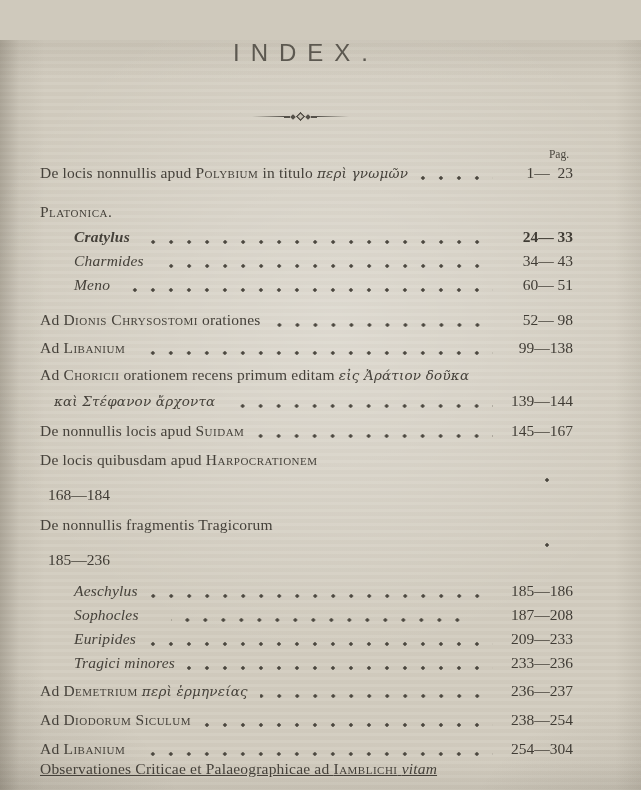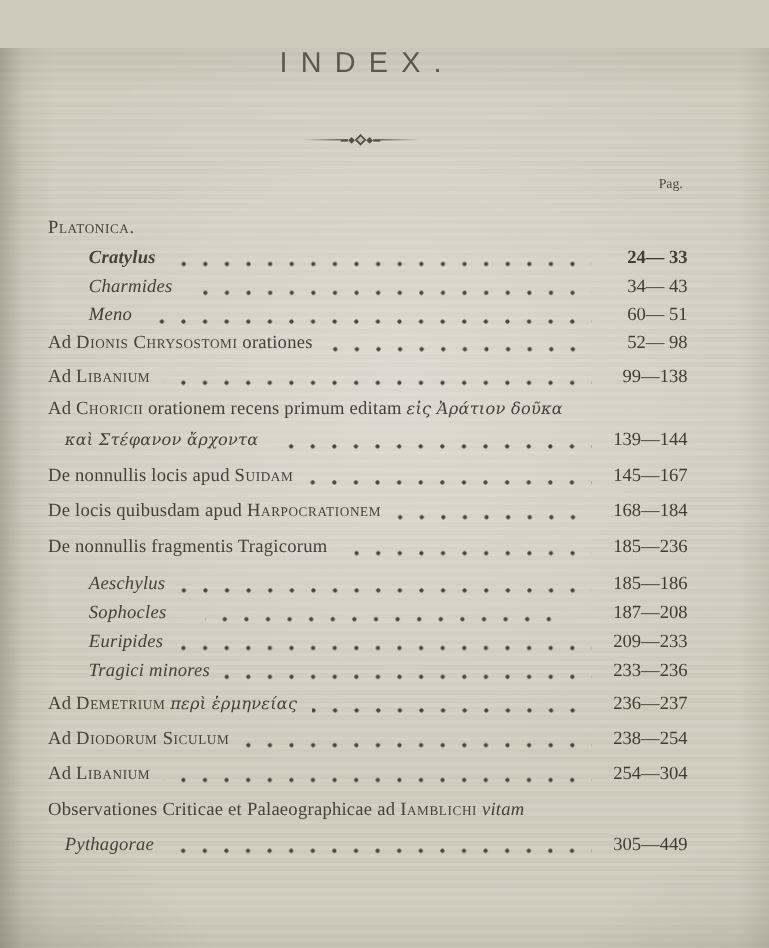--- a/index.html
+++ b/index.html
@@ -69,39 +69,44 @@
     <span class="orn-diamond small"></span>
     <span class="orn-tick"></span>
     <span class="orn-line right"></span>
   </div>
 
   <div class="pag-row">
     <span>Pag.</span>
   </div>
 
   <div id="entries">
+      <div class="row" style="margin-top: 2px; padding-left: 0px;">
+        <span class="label"><span class="seg-n">De locis nonnullis apud </span><span class="seg-sc">Polybium</span><span class="seg-n"> in titulo </span><span class="seg-g">περὶ γνωμῶν</span></span>
+        <span class="leader"></span>
+        <span class="num">1—  23</span>
+      </div>
       <div class="row" style="margin-top: 19px; padding-left: 0px;">
         <span class="label"><span class="seg-sc">Platonica</span><span class="seg-n">.</span></span>
       </div>
       <div class="row" style="margin-top: 5px; padding-left: 34px; font-weight: bold;">
         <span class="label"><span class="seg-i">Cratylus</span></span>
         <span class="leader"></span>
         <span class="num">24— 33</span>
       </div>
       <div class="row" style="margin-top: 4px; padding-left: 34px; align-items: flex-end;">
         <span class="label"><span class="seg-i">Charmides</span></span>
         <span class="leader"></span>
         <span class="num">34— 43</span>
       </div>
       <div class="row" style="margin-top: 4px; padding-left: 34px;">
         <span class="label"><span class="seg-i">Meno</span></span>
         <span class="leader"></span>
         <span class="num">60— 51</span>
       </div>
-      <div class="row" style="margin-top: 3px; padding-left: 0px;">
+      <div class="row" style="margin-top: 15px; padding-left: 0px;">
         <span class="label"><span class="seg-n">Ad </span><span class="seg-sc">Dionis Chrysostomi</span><span class="seg-n"> orationes</span></span>
         <span class="leader"></span>
         <span class="num">52— 98</span>
       </div>
       <div class="row" style="margin-top: 8px; padding-left: 0px;">
         <span class="label"><span class="seg-n">Ad </span><span class="seg-sc">Libanium</span></span>
         <span class="leader"></span>
         <span class="num">99—138</span>
       </div>
       <div class="row" style="margin-top: 7px; padding-left: 0px;">
@@ -110,26 +115,26 @@
       <div class="row" style="margin-top: 6px; padding-left: 14px;">
         <span class="label"><span class="seg-g">καὶ Στέφανον ἄρχοντα</span></span>
         <span class="leader"></span>
         <span class="num">139—144</span>
       </div>
       <div class="row" style="margin-top: 10px; padding-left: 0px; justify-content: flex-end;">
         <span class="label"><span class="seg-n">De nonnullis locis apud </span><span class="seg-sc">Suidam</span></span>
         <span class="leader"></span>
         <span class="num">145—167</span>
       </div>
-      <div class="row" style="margin-top: 9px; padding-left: 0px;">
+      <div class="row" style="margin-top: 9px; padding-left: 0px; flex-direction: column;">
         <span class="label"><span class="seg-n">De locis quibusdam apud </span><span class="seg-sc">Harpocrationem</span></span>
         <span class="leader"></span>
         <span class="num">168—184</span>
       </div>
-      <div class="row" style="margin-top: 10px; padding-left: 0px;">
+      <div class="row" style="margin-top: 10px; padding-left: 0px; flex-direction: column;">
         <span class="label"><span class="seg-n">De nonnullis fragmentis Tragicorum</span></span>
         <span class="leader"></span>
         <span class="num">185—236</span>
       </div>
       <div class="row" style="margin-top: 11px; padding-left: 34px;">
         <span class="label"><span class="seg-i">Aeschylus</span></span>
         <span class="leader"></span>
         <span class="num">185—186</span>
       </div>
       <div class="row" style="margin-top: 4px; padding-left: 34px; gap: 20px;">
@@ -155,21 +160,21 @@
       <div class="row" style="margin-top: 9px; padding-left: 0px;">
         <span class="label"><span class="seg-n">Ad </span><span class="seg-sc">Diodorum Siculum</span></span>
         <span class="leader"></span>
         <span class="num">238—254</span>
       </div>
       <div class="row" style="margin-top: 9px; padding-left: 0px;">
         <span class="label"><span class="seg-n">Ad </span><span class="seg-sc">Libanium</span></span>
         <span class="leader"></span>
         <span class="num">254—304</span>
       </div>
-      <div class="row" style="margin-top: 10px; padding-left: 0px;">
+      <div class="row" style="padding-left: 0px; text-decoration: underline;">
         <span class="label"><span class="seg-n">Observationes Criticae et Palaeographicae ad </span><span class="seg-sc">Iamblichi</span><span class="seg-n"> </span><span class="seg-i">vitam</span></span>
       </div>
       <div class="row" style="margin-top: 9px; padding-left: 14px;">
         <span class="label"><span class="seg-i">Pythagorae</span></span>
         <span class="leader"></span>
         <span class="num">305—449</span>
       </div>
     </div>
 </div>
 

